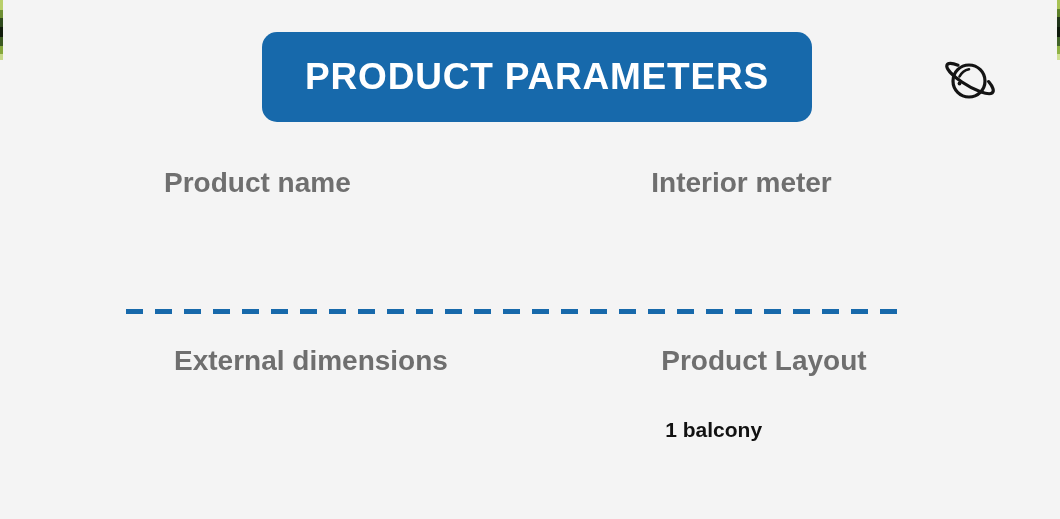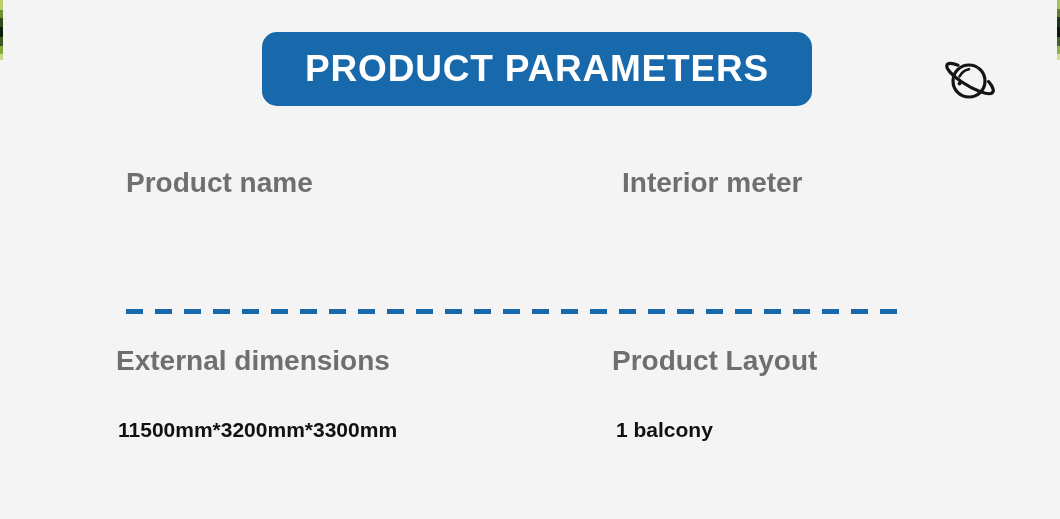--- a/index.html
+++ b/index.html
@@ -28,21 +28,21 @@
   .edge-sliver.left  { left: 0; }
   .edge-sliver.right { right: 0; }
   .edge-sliver .seg { width: 100%; }
 
   
   #title-badge {
     position: absolute;
     left: 262px;
     top: 32px;
     width: 550px;
-    height: 74px;
+    height: 90px;
     border-radius: 15px;
     display: flex;
     align-items: center;
     justify-content: center;
   }
   #title-badge .title-text {
     color: #ffffff;
     font-size: 37px;
     font-weight: bold;
     letter-spacing: 0.8px;
@@ -63,20 +63,21 @@
     position: absolute;
     left: 126px;
     top: 166px;
     width: 800px;
   }
   .spec-row {
     display: flex;
   }
   .spec-cell {
     box-sizing: border-box;
+    margin-left: 38px;
   }
   .spec-cell.col-left  { width: 496px; padding-right: 10px; }
   .spec-cell.col-right { width: 304px; }
 
   .spec-label {
     color: #6f6f6f;
     font-size: 28px;
     font-weight: bold;
     line-height: 34px;
     white-space: nowrap;
@@ -106,21 +107,21 @@
     height: 5px;
     background-image: repeating-linear-gradient(
         to right,
         #1769ab 0px, #1769ab 17px,
         rgba(0,0,0,0) 17px, rgba(0,0,0,0) 29px);
   }
 
   
   #spec-row-2 {
     position: absolute;
-    left: 116px;
+    left: 136px;
     top: 344px;
     width: 800px;
   }
 </style>
 </head>
 <body>
 
 <div id="page">
 
   <div class="edge-sliver left">
@@ -169,23 +170,20 @@
       </div>
     </div>
   </div>
 
   <div id="divider"></div>
 
   <div id="spec-row-2">
     <div class="spec-row">
       <div class="spec-cell col-left">
         <div class="spec-label">External dimensions</div>
-        <div class="spec-value">
-          <span class="vline">11500mm*3200mm*3300mm</span>
-        </div>
       </div>
       <div class="spec-cell col-right">
         <div class="spec-label">Product Layout</div>
         <div class="spec-value">
           <span class="vline">1 balcony</span>
         </div>
       </div>
     </div>
   </div>
 

